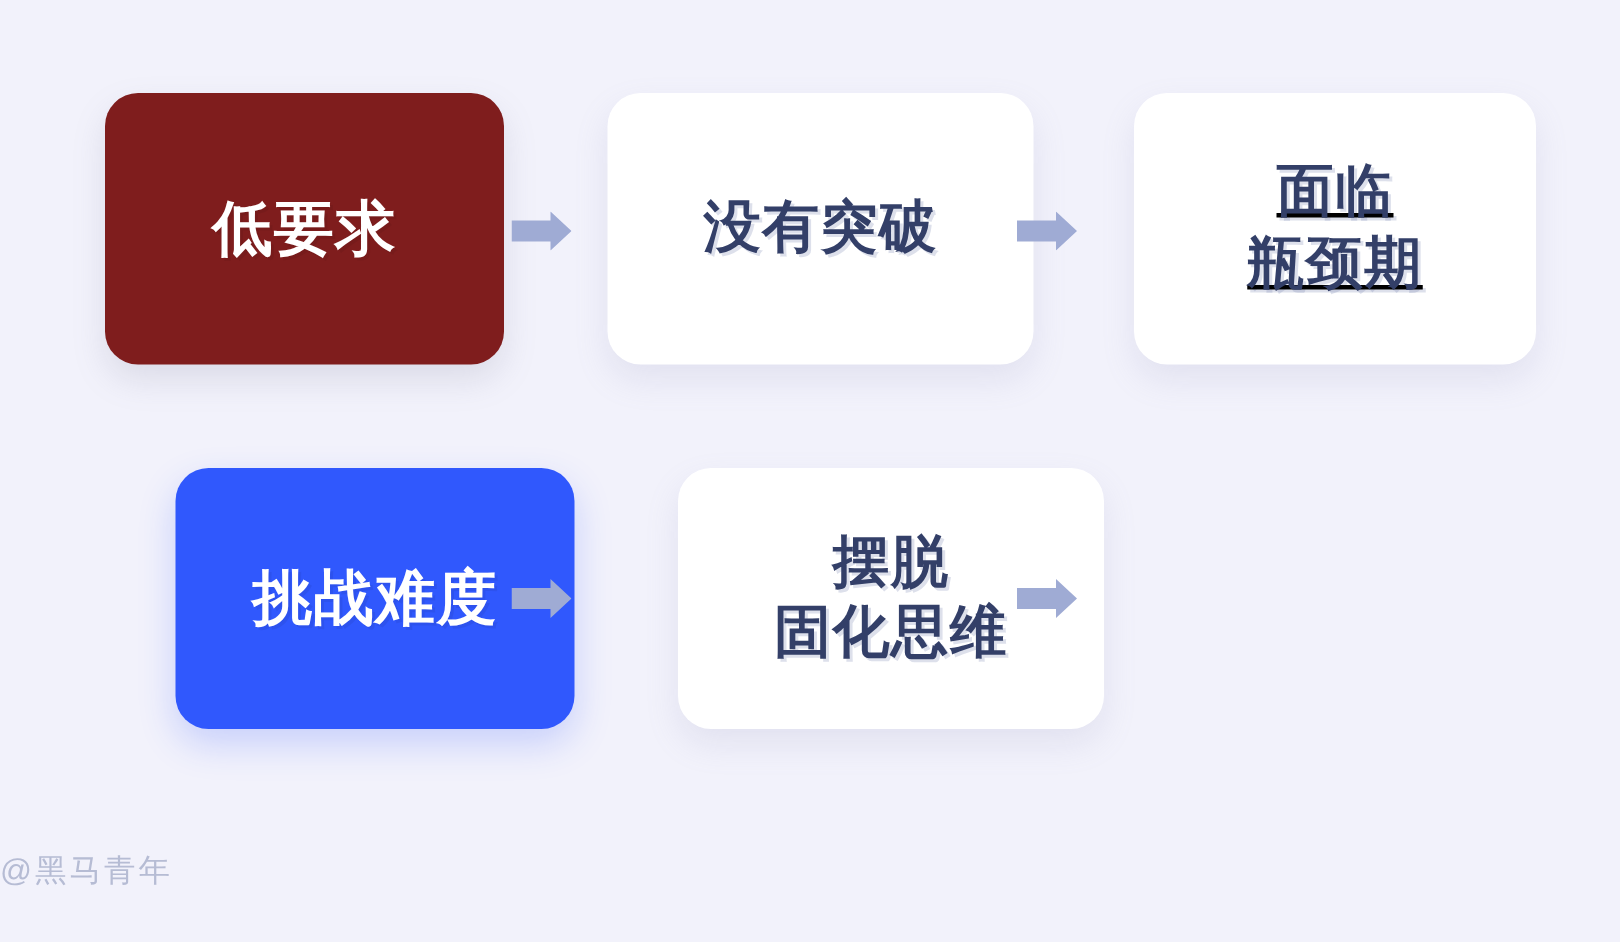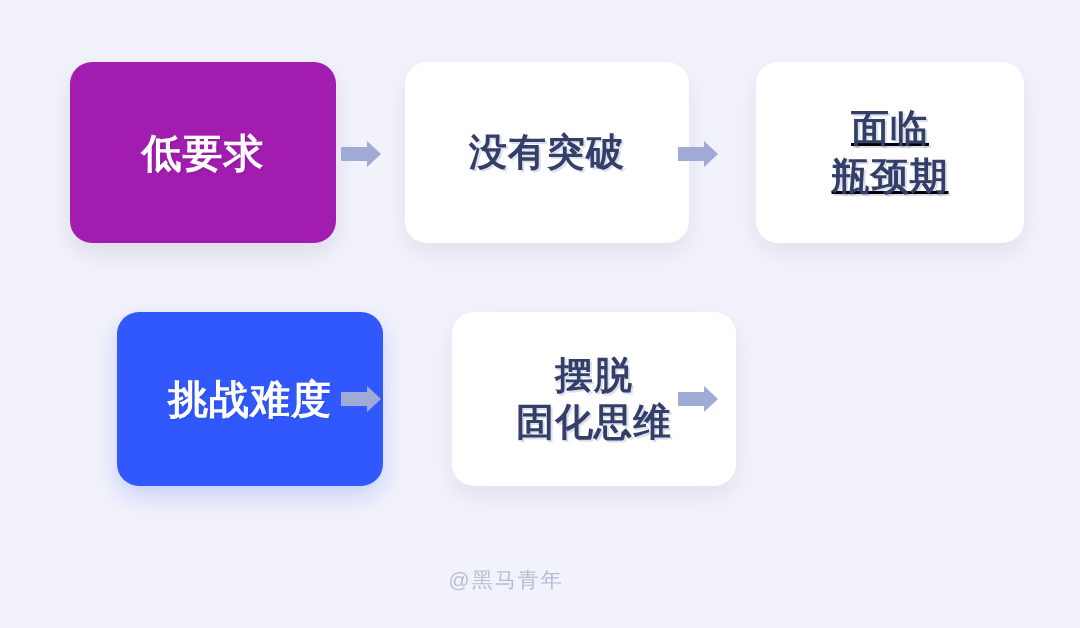--- a/index.html
+++ b/index.html
@@ -52,21 +52,21 @@
   
   .col-1 { width: 266px; margin-left: 70px; }
   .col-2 { width: 284px; margin-left: 69px; }
   .col-3 { width: 268px; margin-left: 67px; text-decoration: underline; }
 
   .row-1 .col-1, .row-1 .col-2, .row-1 .col-3 { height: 181px; }
   .row-2 .col-1, .row-2 .col-2, .row-2 .col-3 { height: 174px; }
 
   
   .card.gray {
-    background: #a21caf;
+    background: #7f1d1d;
     box-shadow: 0 10px 22px rgba(120,120,150,0.18);
   }
   .card.blue {
     background: #3058fd;
     box-shadow: 0 10px 24px rgba(48,88,253,0.22);
   }
   .card.white {
     background: #ffffff;
     box-shadow: 0 10px 22px rgba(140,145,185,0.16);
   }
@@ -95,25 +95,23 @@
   .arrow.a2 { left: 678px; top: 141px; }
   .arrow.a3 { left: 341px; top: 386px; }
   .arrow.a4 { left: 678px; top: 386px; }
 
   
   .watermark {
     position: absolute;
     left: 0;
     top: 566px;
     width: 956px;
-    text-align: center;
     color: #b6bcd4;
     font-size: 21px;
     letter-spacing: 2px;
-    padding-left: 28px;
   }
 </style>
 </head>
 <body>
 
 <div class="board">
 
   <div class="row row-1">
 
     <div class="card gray col-1">

